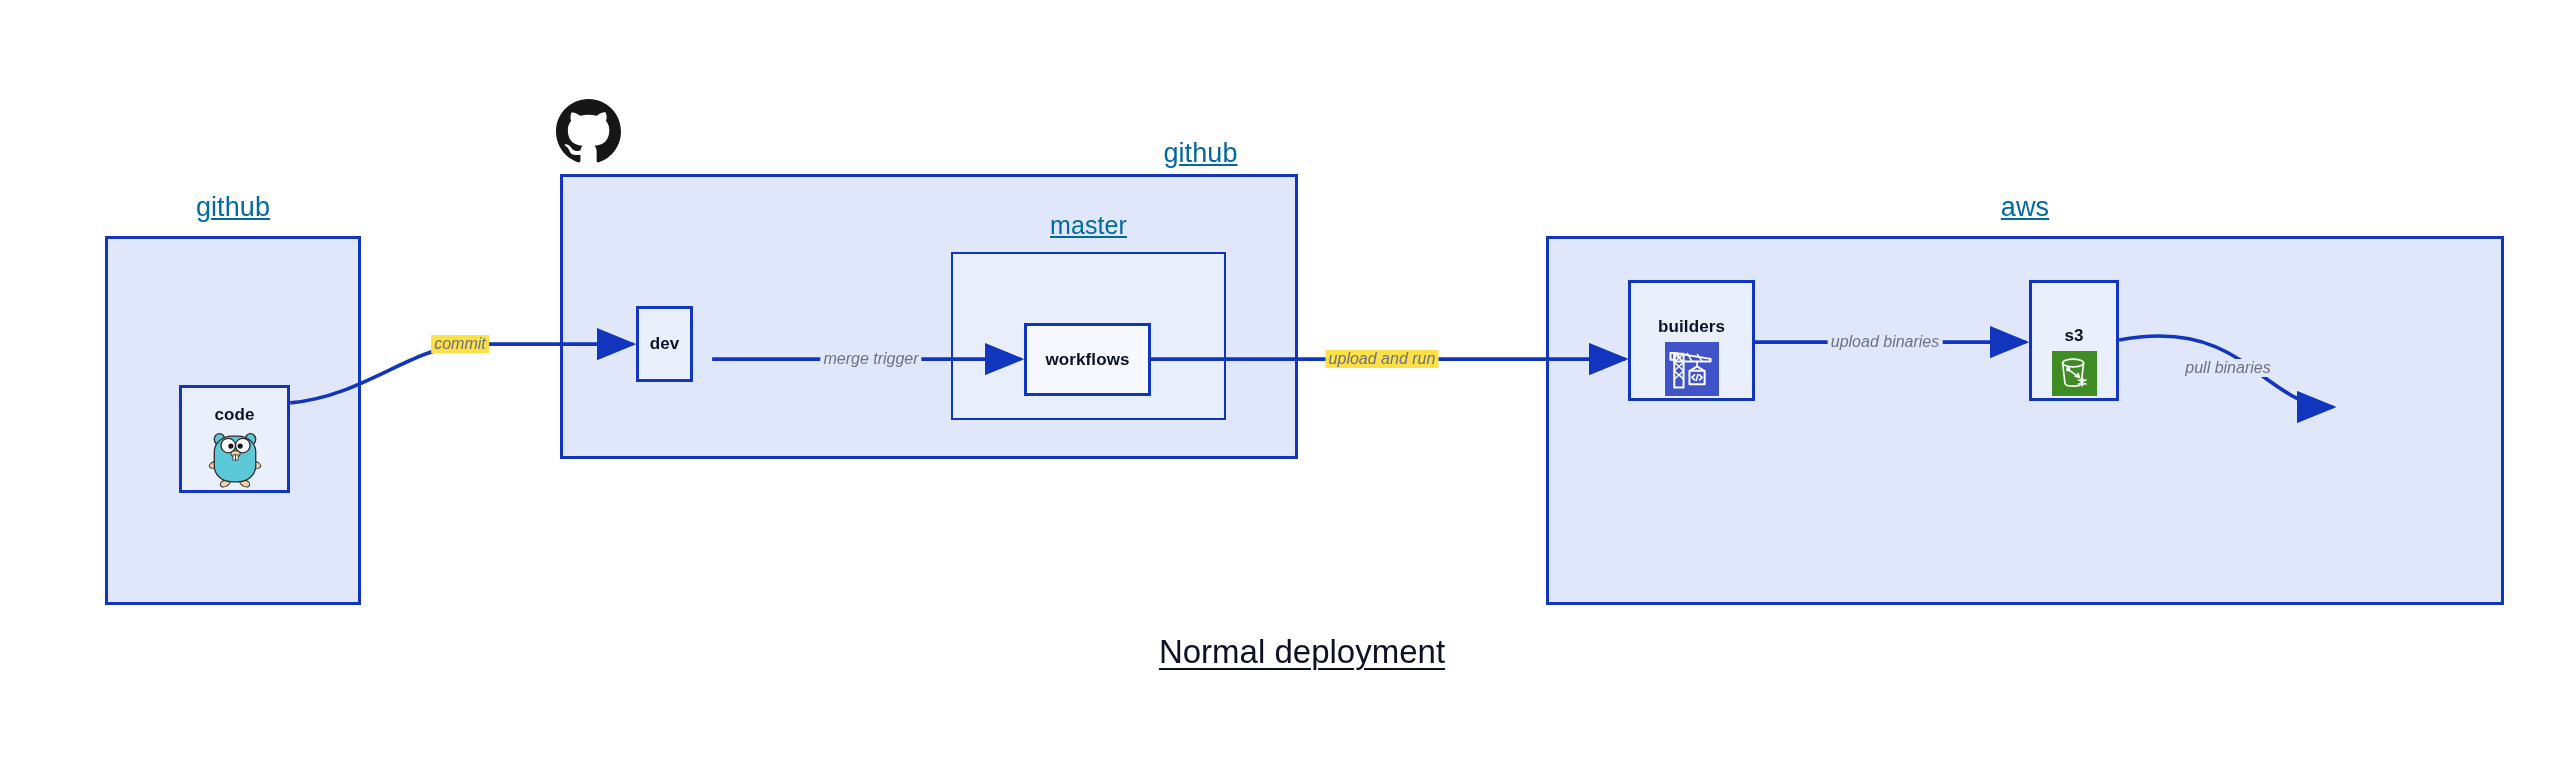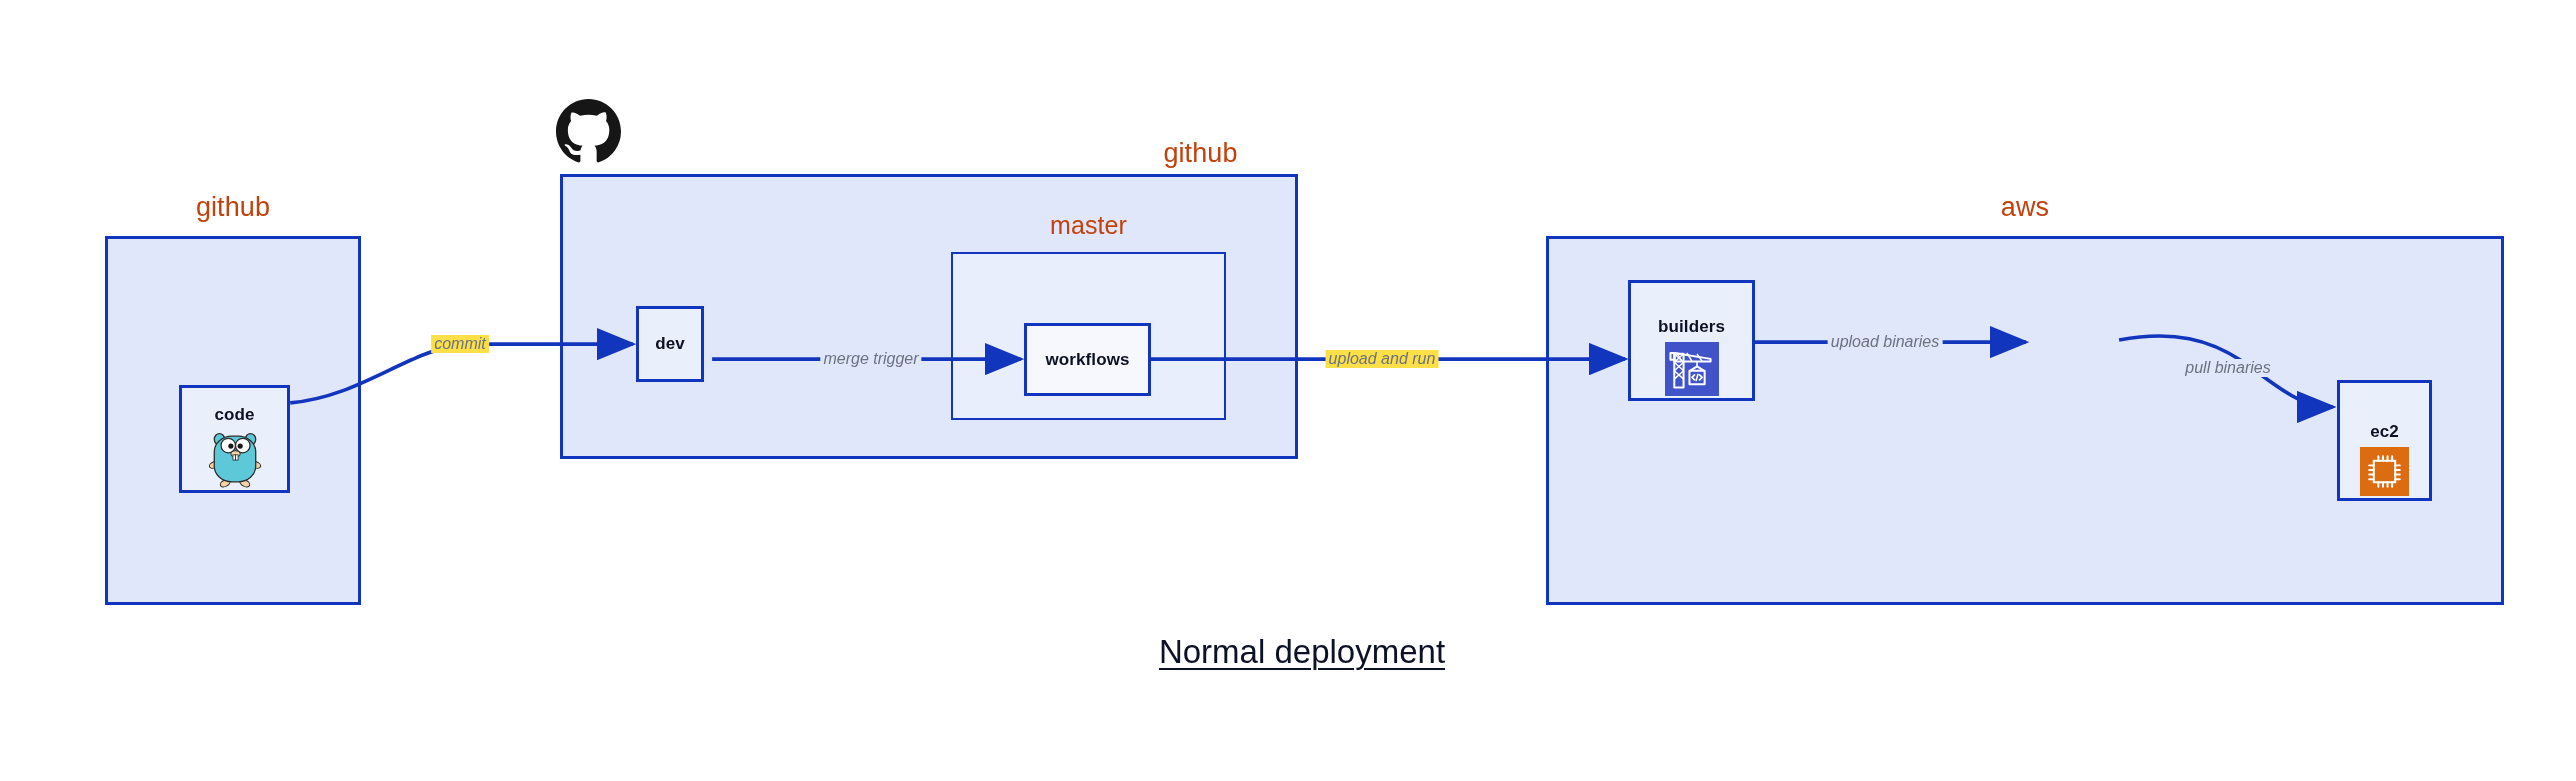--- a/index.html
+++ b/index.html
@@ -24,25 +24,26 @@
     box-sizing: border-box;
     border: 3.1px solid #1235bd;
     background: #e1e7fa;
   }
   .group.inner {
     background: #e9eefc;
     border-width: 2.6px;
   }
   .group-label {
     position: absolute;
-    color: #c2410c;
+    color: #0369a1;
     font-size: 27px;
     font-weight: 400;
     white-space: nowrap;
     letter-spacing: 0.1px;
+    text-decoration: underline;
   }
   .group-label.inner-label { font-size: 25px; }
 
   
   .node {
     position: absolute;
     box-sizing: border-box;
     border: 3.1px solid #1235bd;
     background: #eaeffc;
     display: flex;
@@ -157,21 +158,21 @@
         0-.87.31-1.59.82-2.15-.08-.2-.36-1.02.08-2.12 0 0 .67-.21 2.2.82.64-.18 1.32-.27 2-.27.68 0
         1.36.09 2 .27 1.53-1.04 2.2-.82 2.2-.82.44 1.1.16 1.92.08 2.12.51.56.82 1.27.82 2.15 0
         3.07-1.87 3.75-3.65 3.95.29.25.54.73.54 1.48 0 1.07-.01 1.93-.01 2.2 0 .21.15.46.55.38A8.01
         8.01 0 0 0 16 8c0-4.42-3.58-8-8-8z"></path>
     </svg>
   </span>
 
   <div class="group-label" style="left:1103px; top:138px; width:195px; text-align:center;">github</div>
   <div class="group" id="grp-github" style="left:560px; top:174px; width:738px; height:285px;"></div>
 
-  <div class="node center" id="node-dev" style="left:636px; top:306px; width:68px; height:76px;">
+  <div class="node center" id="node-dev" style="left:636px; top:306px; width:57px; height:76px;">
     <span class="node-title">dev</span>
   </div>
 
   <div class="group-label inner-label" style="left:951px; top:211px; width:275px; text-align:center;">master</div>
   <div class="group inner" id="grp-master" style="left:951px; top:252px; width:275px; height:168px;"></div>
 
   <div class="node white center" id="node-workflows" style="left:1024px; top:323px; width:127px; height:73px;">
     <span class="node-title">workflows</span>
   </div>
 
@@ -200,40 +201,43 @@
         </g>
         <g fill="none" stroke="#ffffff" stroke-width="2" stroke-linecap="round" stroke-linejoin="round">
           <path d="M35 39 L32 42 L35 45"></path>
           <path d="M41 39 L44 42 L41 45"></path>
           <path d="M39 38.5 L37 45.5"></path>
         </g>
       </svg>
     </span>
   </div>
 
-
-  <div class="node padtop" id="node-ec2" style="left:2337px; top:380px; width:95px; height:121px; padding-top:6.2px;">
-    <span class="node-title">ec2</span>
+  <div class="node padtop" id="node-s3" style="left:2029px; top:280px; width:90px; height:121px; padding-top:6.2px;">
+    <span class="node-title">s3</span>
     <span class="node-icon" style="margin-top:5.2px;">
-      <svg width="49" height="49" viewBox="0 0 64 64" xmlns="http://www.w3.org/2000/svg">
-        <rect width="64" height="64" fill="#dd6b10"></rect>
-        <g fill="none" stroke="#ffffff" stroke-width="2.6" stroke-linecap="round">
-          <rect x="18" y="18" width="28" height="28"></rect>
-
-          <path d="M24 12 L24 18 M30 12 L30 18 M36 12 L36 18 M42 12 L42 18"></path>
-
-          <path d="M24 46 L24 52 M30 46 L30 52 M36 46 L36 52 M42 46 L42 52"></path>
-
-          <path d="M12 24 L18 24 M12 30 L18 30 M12 36 L18 36 M12 42 L18 42"></path>
-
-          <path d="M46 24 L52 24 M46 30 L52 30 M46 36 L52 36 M46 42 L52 42"></path>
+      <svg width="45" height="45" viewBox="0 0 64 64" xmlns="http://www.w3.org/2000/svg">
+        <rect width="64" height="64" fill="#3f8c24"></rect>
+        <g fill="none" stroke="#ffffff" stroke-width="2.3" stroke-linecap="round" stroke-linejoin="round">
+
+          <ellipse cx="30" cy="17" rx="15" ry="5.5"></ellipse>
+          <path d="M15 17 L18.5 46 Q19 50 30 50 Q41 50 41.5 46 L45 17"></path>
+
+          <path d="M23 26 L38 37"></path>
+          <circle cx="23" cy="26" r="2" fill="#ffffff"></circle>
+          <path d="M33 36 L39 37.5 L37 32"></path>
+        </g>
+
+        <g stroke="#ffffff" stroke-width="2" stroke-linecap="round">
+          <path d="M43 38 L43 50 M37.5 41 L48.5 47 M48.5 41 L37.5 47"></path>
+          <path d="M40.5 40 L43 42 L45.5 40 M40.5 48 L43 46 L45.5 48" stroke-width="1.6" fill="none"></path>
         </g>
       </svg>
     </span>
   </div>
+
 
   <svg id="edges" viewBox="0 0 5054 1516" xmlns="http://www.w3.org/2000/svg">
     <defs>
       <marker id="arrow" markerWidth="11" markerHeight="9" refX="10" refY="4.5" orient="auto" markerUnits="strokeWidth">
         <path d="M0,0 L11,4.5 L0,9 z" fill="#1235bd"></path>
       </marker>
     </defs>
 
     <path class="edge-path" d="M 563 782 C 700 770, 790 680, 900 668 L 1228 668" marker-end="url(#arrow)"></path>
 

